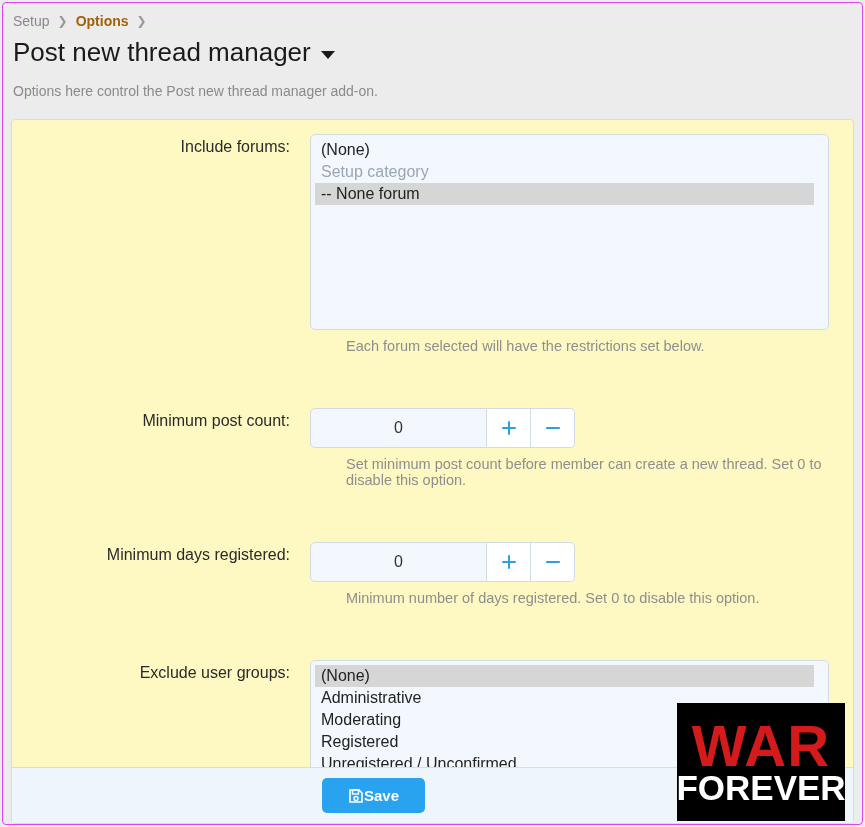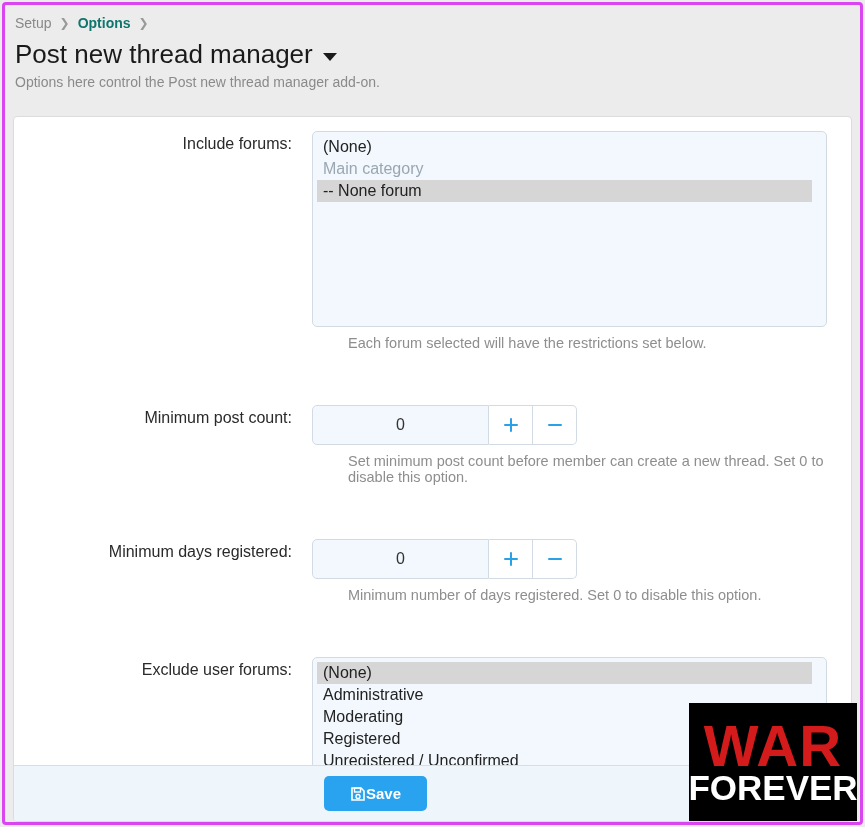--- a/index.html
+++ b/index.html
@@ -7,57 +7,58 @@
   font-family: -apple-system, BlinkMacSystemFont, "Segoe UI", Helvetica, Arial, sans-serif;
   background: #ececec;
   font-size: 15px;
   color: #2c2c2c;
   width: 865px;
   height: 827px;
   overflow: hidden;
   position: relative;
 }
 .page {
-  border: 3px solid #d946ef;
+  border: 1px solid #d946ef;
   border-radius: 4px;
   margin: 2px;
   background: #ececec;
   height: 823px;
   display: flex;
   flex-direction: column;
 }
 .breadcrumb {
   padding: 10px 10px 4px 10px;
   font-size: 14px;
   color: #888;
   display: flex;
   align-items: center;
   gap: 8px;
 }
-.breadcrumb .current { color: #0f766e; font-weight: 600; }
+.breadcrumb .current { color: #a16207; font-weight: 600; }
 .chev { color: #999; font-size: 12px; }
 .title-wrap { padding: 4px 10px 2px 10px; }
 h1 {
   font-size: 26px;
   font-weight: 400;
   color: #1a1a1a;
   display: flex;
   align-items: center;
   gap: 9px;
 }
 .tri {
   display: inline-block;
 }
 .subdesc {
-  padding: 2px 10px 26px 10px;
+  padding: 2px 10px 20px 10px;
   color: #8a8a8a;
   font-size: 14px;
+  margin-top: 11px;
 }
 .panel {
-  background: #ffffff;
+  background: #fef9c3;
   border: 1px solid #dcdcdc;
   border-radius: 4px;
   margin: 0 8px;
   flex: 1;
   display: flex;
   flex-direction: column;
   overflow: hidden;
 }
 .form-body {
   flex: 1;
@@ -151,21 +152,21 @@
   border-radius: 5px;
   padding: 9px 26px;
   font-size: 15px;
   font-weight: 600;
   cursor: pointer;
   display: inline-flex;
   align-items: center;
 }
 .logo {
   position: absolute;
-  right: 8px;
+  right: 20px;
   bottom: 6px;
   width: 168px;
   height: 118px;
   background: #000;
   display: flex;
   flex-direction: column;
   align-items: center;
   justify-content: center;
   line-height: 0.9;
   font-family: Impact, "Arial Black", sans-serif;
@@ -209,21 +210,21 @@
   <div class="subdesc">Options here control the Post new thread manager add-on.</div>
 
   <div class="panel">
     <div class="form-body">
 
       <div class="form-row">
         <div class="left">Include forums:</div>
         <div class="right">
           <div class="listbox">
             <div class="opt">(None)</div>
-            <div class="opt disabled">Main category</div>
+            <div class="opt disabled">Setup category</div>
             <div class="opt selected">-- None forum</div>
             <div class="track"></div>
           </div>
           <div class="help">Each forum selected will have the restrictions set below.</div>
         </div>
       </div>
 
       <div class="form-row row-gap">
         <div class="left">Minimum post count:</div>
         <div class="right">
@@ -258,21 +259,21 @@
               <svg width="16" height="16" viewBox="0 0 16 16">
                   <path d="M2 8h12" stroke="#2aa0e6" stroke-width="2" stroke-linecap="round"></path>
                 </svg>
             </div>
           </div>
           <div class="help">Minimum number of days registered. Set 0 to disable this option.</div>
         </div>
       </div>
 
       <div class="form-row row-gap">
-        <div class="left">Exclude user forums:</div>
+        <div class="left">Exclude user groups:</div>
         <div class="right">
           <div class="listbox" style="height:190px">
             <div class="opt selected">(None)</div>
             <div class="opt">Administrative</div>
             <div class="opt">Moderating</div>
             <div class="opt">Registered</div>
             <div class="opt">Unregistered / Unconfirmed</div>
             <div class="track"></div>
           </div>
 

